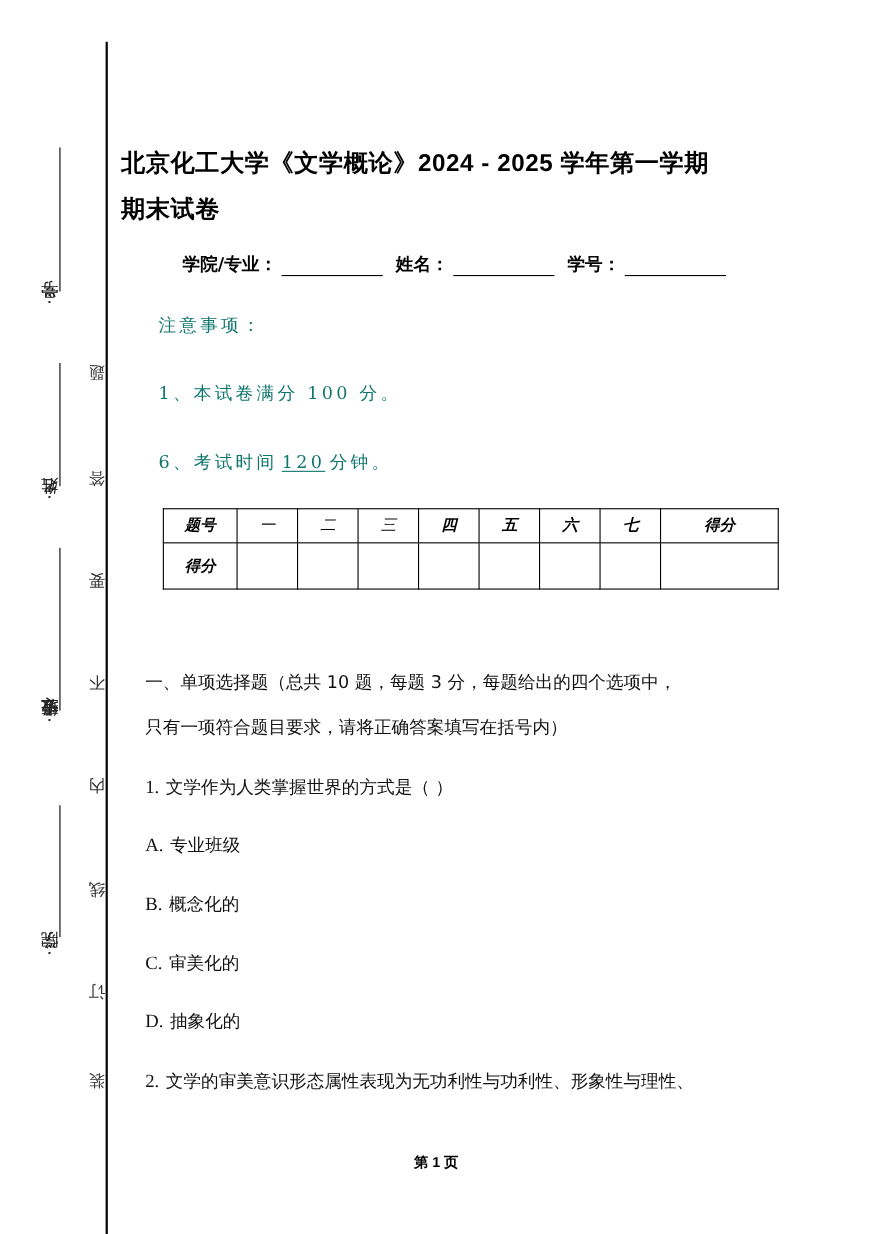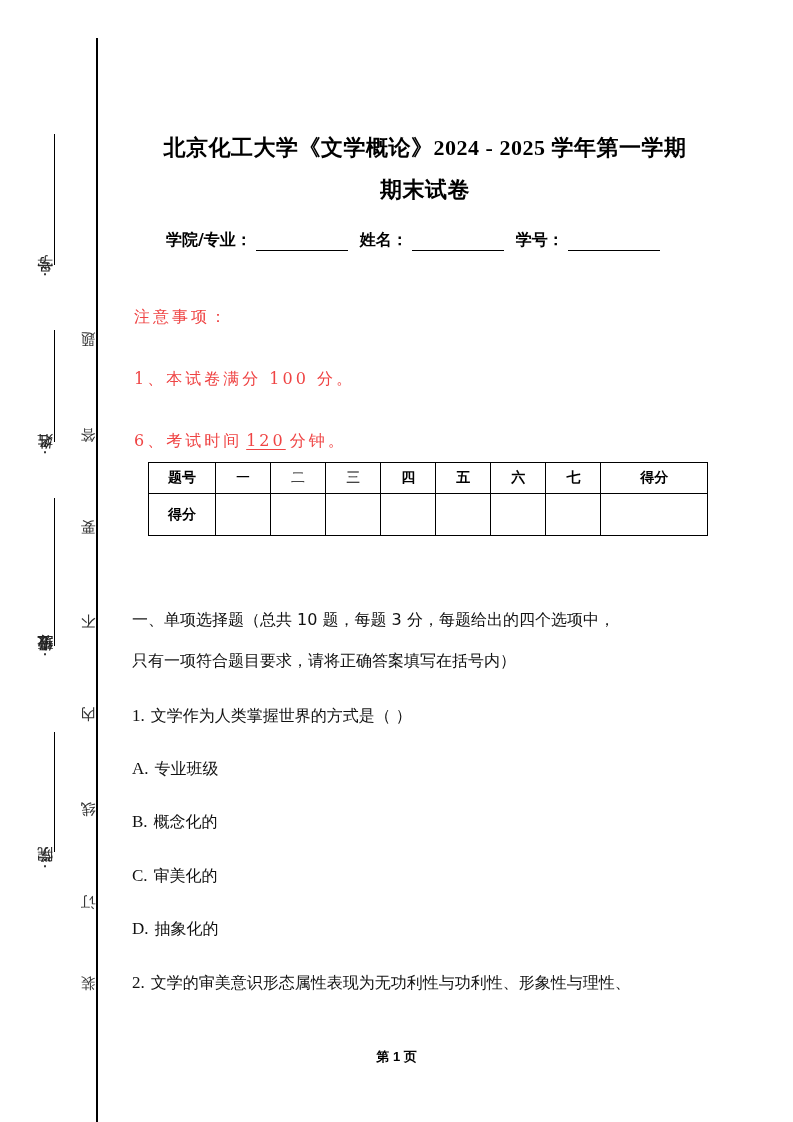--- a/index.html
+++ b/index.html
@@ -5,28 +5,28 @@
   html, body { margin:0; padding:0; background:#ffffff; }
   body { width:793px; height:1122px; position:relative; overflow:hidden; color:#000; font-family:"DejaVu Sans", sans-serif; }
   
   .bind-line { position:absolute; left:96px; top:38px; width:1.5px; height:1084px; background:#000; }
   .seg { position:absolute; left:54px; width:1.2px; background:#000; }
   .vlabel { position:absolute; left:33px; width:24px; font-family:"DejaVu Serif", serif; font-size:16px; color:#222;
             writing-mode: vertical-rl; transform: rotate(180deg); text-align:center; line-height:24px; background:#fff; }
   .vchar { position:absolute; left:78px; width:20px; font-family:"DejaVu Serif", serif; font-size:15px; color:#333;
            writing-mode: vertical-rl; transform: rotate(180deg); line-height:20px; text-align:center; }
   
-  .title { position:absolute; left:110px; width:630px; text-align:center; font-weight:bold; font-size:22px; letter-spacing:0.5px; font-family:Liberation Serif, serif; }
+  .title { position:absolute; left:110px; width:630px; font-weight:bold; font-size:22px; letter-spacing:0.5px; font-family:Liberation Sans, sans-serif; }
   .info-line { position:absolute; left:166px; top:230px; font-size:16px; font-weight:bold; white-space:nowrap; }
   .info-line .blank { display:inline-block; width:92px; border-bottom:1.2px solid #000; margin:0 12px 0 4px; height:16px; vertical-align:bottom; }
-  .serif-text { position:absolute; left:134px; font-family:"DejaVu Serif", serif; font-size:16px; letter-spacing:3px; white-space:nowrap; color:#ef4444;margin-top:21px; }
+  .serif-text { position:absolute; left:144px; font-family:"DejaVu Serif", serif; font-size:16px; letter-spacing:3px; white-space:nowrap; color:#0f766e; }
   .underline-val { text-decoration:underline; text-underline-offset:3px; padding:0 4px; }
   
   table.score { position:absolute; left:148px; top:462px; border-collapse:collapse; width:560px; }
-  table.score td { border:1.2px solid #000; text-align:center; font-size:14px; font-weight:bold; padding:0; }
+  table.score td { border:1.2px solid #000; text-align:center; font-size:14px; font-weight:bold; padding:0;font-style:italic; }
   table.score tr.r0 td { height:30px; }
   table.score tr.r1 td { height:41px; }
   table.score tr.r2 td { height:50px; }
   table.score td.first { width:66px; }
   table.score td.num { font-weight:normal; font-family:"DejaVu Serif", serif; }
   .body-text { position:absolute; left:132px; font-size:16px; white-space:nowrap; color:#111;text-align:right; }
   .opt-letter { font-family:"Liberation Serif", serif; font-size:17px; margin-right:6px; }
   .footer { position:absolute; left:0; width:793px; top:1048px; text-align:center; font-size:13px; font-weight:bold; font-family:Liberation Sans, sans-serif; }
 </style>
 </head>

